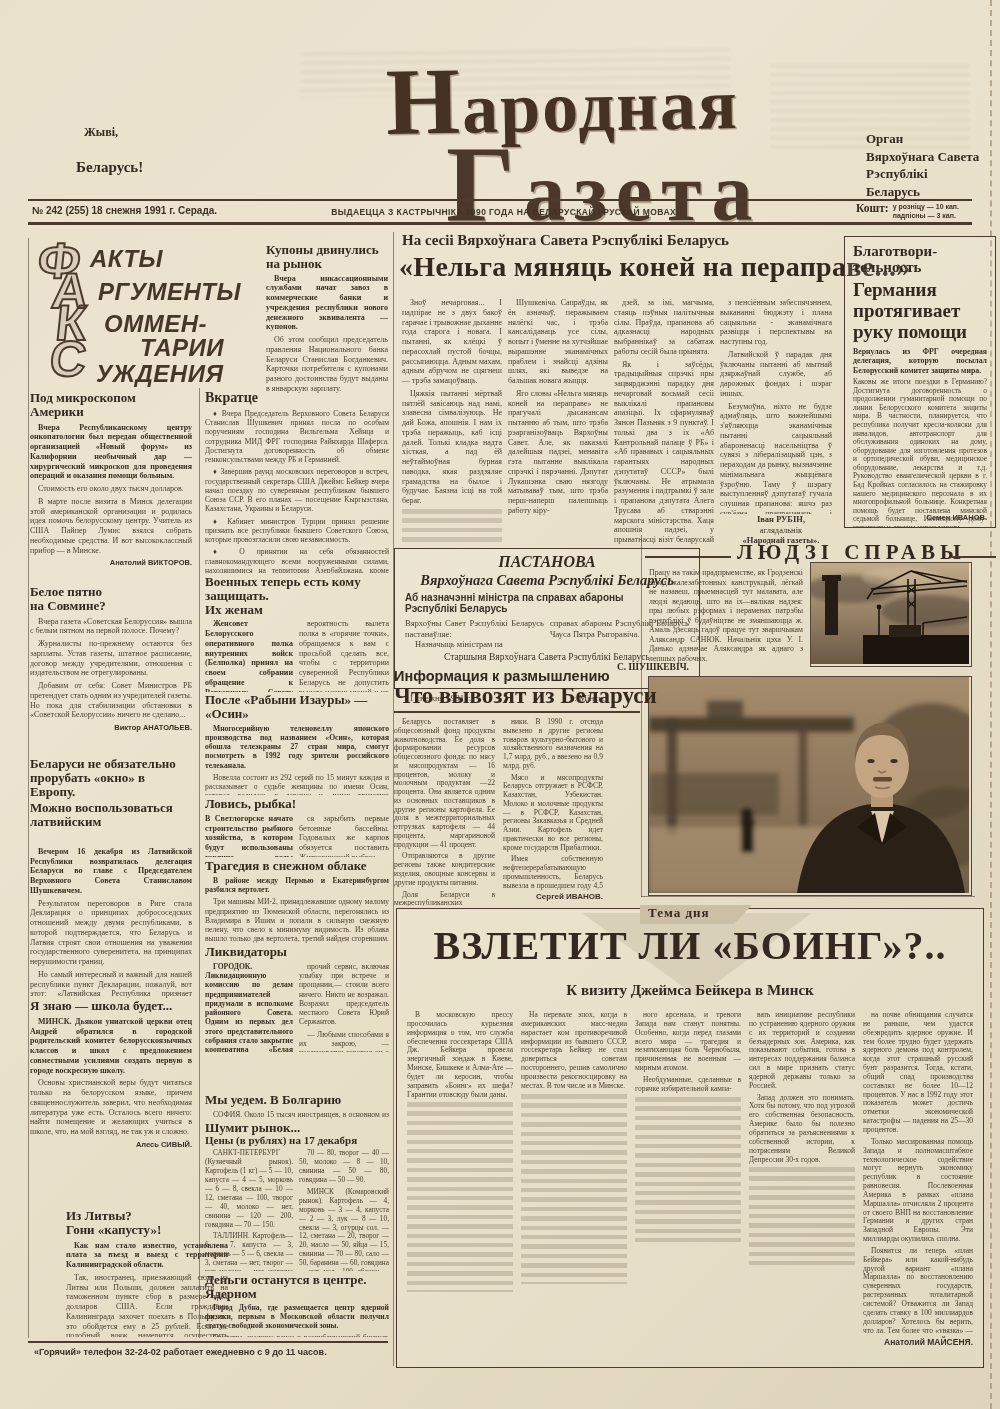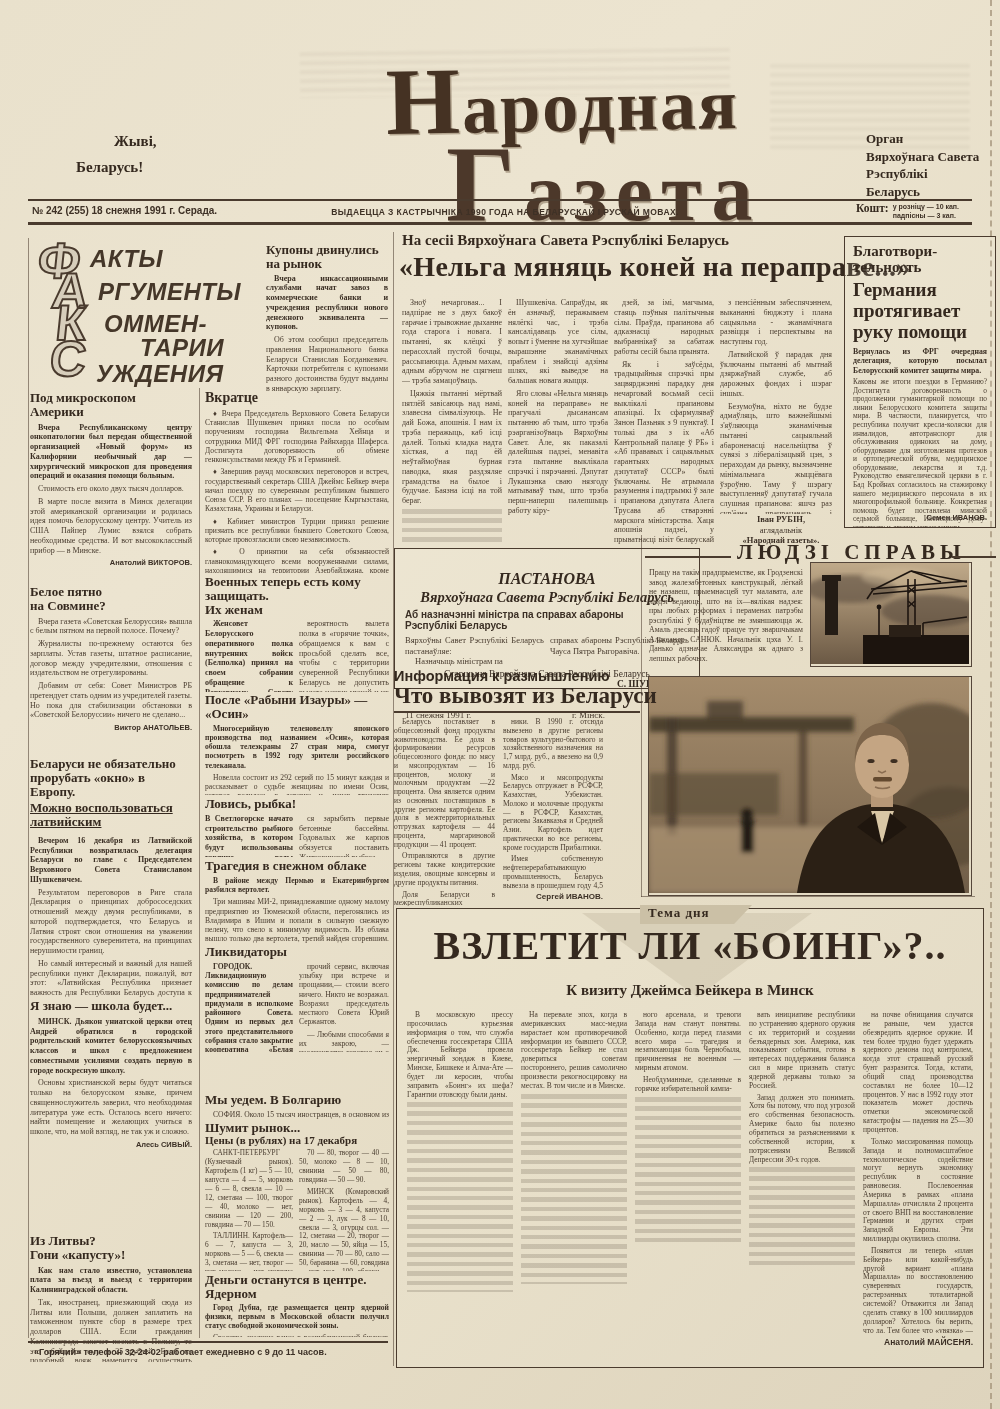--- a/index.html
+++ b/index.html
@@ -29,21 +29,21 @@
 </head>
 <body>
 
 <div id="page">
 
   <div class="abs ghost" style="left:300px;top:50px;width:430px;height:46px;opacity:.10;transform:rotate(-.6deg);"></div>
   <div class="abs ghost" style="left:770px;top:64px;width:200px;height:86px;opacity:.09;"></div>
 
   <div class="abs" style="left:990px;top:0;height:1409px;border-left:2px dashed #a5947b;opacity:.75;"></div>
 
-  <div class="abs hd" style="left:84px;top:134px;font-size:15px;margin-left:30px;">Жыві,</div>
+  <div class="abs hd" style="left:84px;top:126px;font-size:12px;">Жыві,</div>
   <div class="abs hd" style="left:76px;top:160px;font-size:15px;">Беларусь!</div>
 
   <div class="abs logoW" style="left:386px;top:44px;font-size:72px;font-family:'Liberation Serif',serif;letter-spacing:2px;transform:rotate(-1deg);">Народная</div>
   <div class="abs logoW" style="left:446px;top:122px;font-size:82px;font-family:'Liberation Serif',serif;letter-spacing:9px;color:#4c382a;">Газета</div>
 
   <div class="abs hd" style="left:866px;top:130px;width:132px;font-size:13px;line-height:1.35;">
     <div>Орган</div>
     <div>Вярхоўнага Савета</div>
     <div>Рэспублікі</div>
     <div>Беларусь</div>
@@ -94,39 +94,39 @@
     <div class="bd">
         <p>Вчера газета «Советская Белоруссия» вышла с белым пятном на первой полосе. Почему?</p>
       <p>Журналисты по-прежнему остаются без зарплаты. Устав газеты, штатное расписание, договор между учредителями, отношения с издательством не отрегулированы.</p>
       <p>Добавим от себя: Совет Министров РБ претендует стать одним из учредителей газеты. Но пока для стабилизации обстановки в «Советской Белоруссии» ничего не сделано...</p>
       </div>
     <div class="sg">Виктор АНАТОЛЬЕВ.</div>
   </div>
 
   <div class="abs col" style="left:30px;top:757px;width:162px;height:241px;">
     <div class="hd" style="font-size:13px;">Беларуси не обязательно прорубать «окно» в Европу.</div>
-    <div class="hd" style="font-size:13px;margin:3px 0 7px 0;text-decoration:underline;">Можно воспользоваться латвийским</div>
+    <div class="hd" style="font-size:13px;margin:3px 0 18px 0;">Можно воспользоваться латвийским</div>
     <div class="bd">
         <p class="lead">Вечером 16 декабря из Латвийской Республики возвратилась делегация Беларуси во главе с Председателем Верховного Совета Станиславом Шушкевичем.</p>
       <p>Результатом переговоров в Риге стала Декларация о принципах добрососедских отношений между двумя республиками, в которой подтверждается, что Беларусь и Латвия строят свои отношения на уважении государственного суверенитета, на принципах нерушимости границ.</p>
       <p>Но самый интересный и важный для нашей республики пункт Декларации, пожалуй, вот этот: «Латвийская Республика признает важность для Республики Беларусь доступа к морю и обеспечит свободу транзита».</p>
       </div>
 
   </div>
 
   <div class="abs col" style="left:30px;top:999px;width:162px;height:208px;">
     <div class="hd subh" style="margin-bottom:4px;">Я знаю — школа будет...</div>
     <div class="bd">
         <p class="lead">МИНСК. Дьякон униатской церкви отец Андрей обратился в городской родительский комитет белорусскоязычных классов и школ с предложением совместными усилиями создать первую в городе воскресную школу.</p>
       <p>Основы христианской веры будут читаться только на белорусском языке, причем священнослужитель заверил, что необходимая литература уже есть. Осталось всего ничего: найти помещение и желающих учиться в школе, что, на мой взгляд, не так уж и сложно.</p>
       </div>
     <div class="sg">Алесь СИВЫЙ.</div>
   </div>
 
-  <div class="abs col" style="left:30px;top:1234px;width:162px;height:128px;">
+  <div class="abs col" style="left:30px;top:1209px;width:162px;height:128px;padding-left:36px;">
     <div class="hd subh">Из Литвы?</div>
     <div class="hd subh" style="margin-bottom:4px;">Гони «капусту»!</div>
     <div class="bd">
         <p class="lead">Как нам стало известно, установлена плата за въезд и выезд с территории Калининградской области.</p>
       <p>Так, иностранец, приезжающий сюда из Литвы или Польши, должен заплатить на таможенном пункте сбор в размере трех долларов США. Если гражданин Калининграда захочет поехать в Польшу, то это обойдется ему в 25 рублей. Если же подобный вояж намерится осуществить житель другого региона России или бывшего Советского Союза, это обойдется ему в 2 раза дороже.</p>
       </div>
   </div>
 
   <div class="abs col" style="left:266px;top:243px;width:122px;height:150px;">
     <div class="hd subh">Купоны двинулись</div>
@@ -261,21 +261,21 @@
     <p>Латвийской ў парадак дня ўключаны пытанні аб мытнай дзяржаўнай службе, аб дарожных фондах і шэраг іншых.</p>
     <p>Безумоўна, ніхто не будзе адмаўляць, што важнейшымі з'яўляюцца эканамічныя пытанні сацыяльнай абароненасці насельніцтва ў сувязі з лібералізацыяй цэн, з пераходам да рынку, вызначэнне мінімальнага жыццёвага ўзроўню. Таму ў шэрагу выступленняў дэпутатаў гучала слушная прапанова: яшчэ раз сур'ёзна прапрацаваць і абмеркаваць іх у камісіях, каб не траціць марна часу на доўгія слоўныя перапалкі.</p>
 
   </div>
   <div class="abs" style="left:728px;top:514px;width:106px;text-align:center;font-size:8.5px;line-height:1.25;color:#3c3026;">
     <div style="font-weight:bold;">Іван РУБІН,</div>
     <div>аглядальнік</div>
     <div style="font-weight:bold;">«Народнай газеты».</div>
   </div>
 
-  <div class="abs bx" style="left:394px;top:548px;width:306px;height:141px;padding:22px 10px;box-sizing:border-box;">
+  <div class="abs bx" style="left:394px;top:548px;width:306px;height:141px;padding:5px 10px;box-sizing:border-box;">
     <div class="hd" style="text-align:center;font-size:16px;font-style:italic;">ПАСТАНОВА</div>
     <div class="hd" style="text-align:center;font-size:14.5px;font-style:italic;margin-top:2px;">Вярхоўнага Савета Рэспублікі Беларусь</div>
     <div style="font-family:'Liberation Sans',sans-serif;font-size:10px;font-weight:bold;color:#3c3026;margin-top:4px;">Аб назначэнні міністра па справах абароны</div>
     <div style="font-family:'Liberation Sans',sans-serif;font-size:10px;font-weight:bold;color:#3c3026;">Рэспублікі Беларусь</div>
     <div class="twocol" style="margin-top:4px;">
       <div class="bd" style="width:140px;font-size:8.5px;"><span>Вярхоўны Савет Рэспублікі Беларусь пастанаўляе:</span><br>
         <span style="padding-left:10px;">Назначыць міністрам па</span></div>
       <div class="bd" style="width:140px;font-size:8.5px;">справах абароны Рэспублікі Беларусь Чауса Пятра Рыгоравіча.</div>
     </div>
     <div style="text-align:center;font-size:9.5px;margin-top:3px;color:#3c3026;">Старшыня Вярхоўнага Савета Рэспублікі Беларусь</div>

